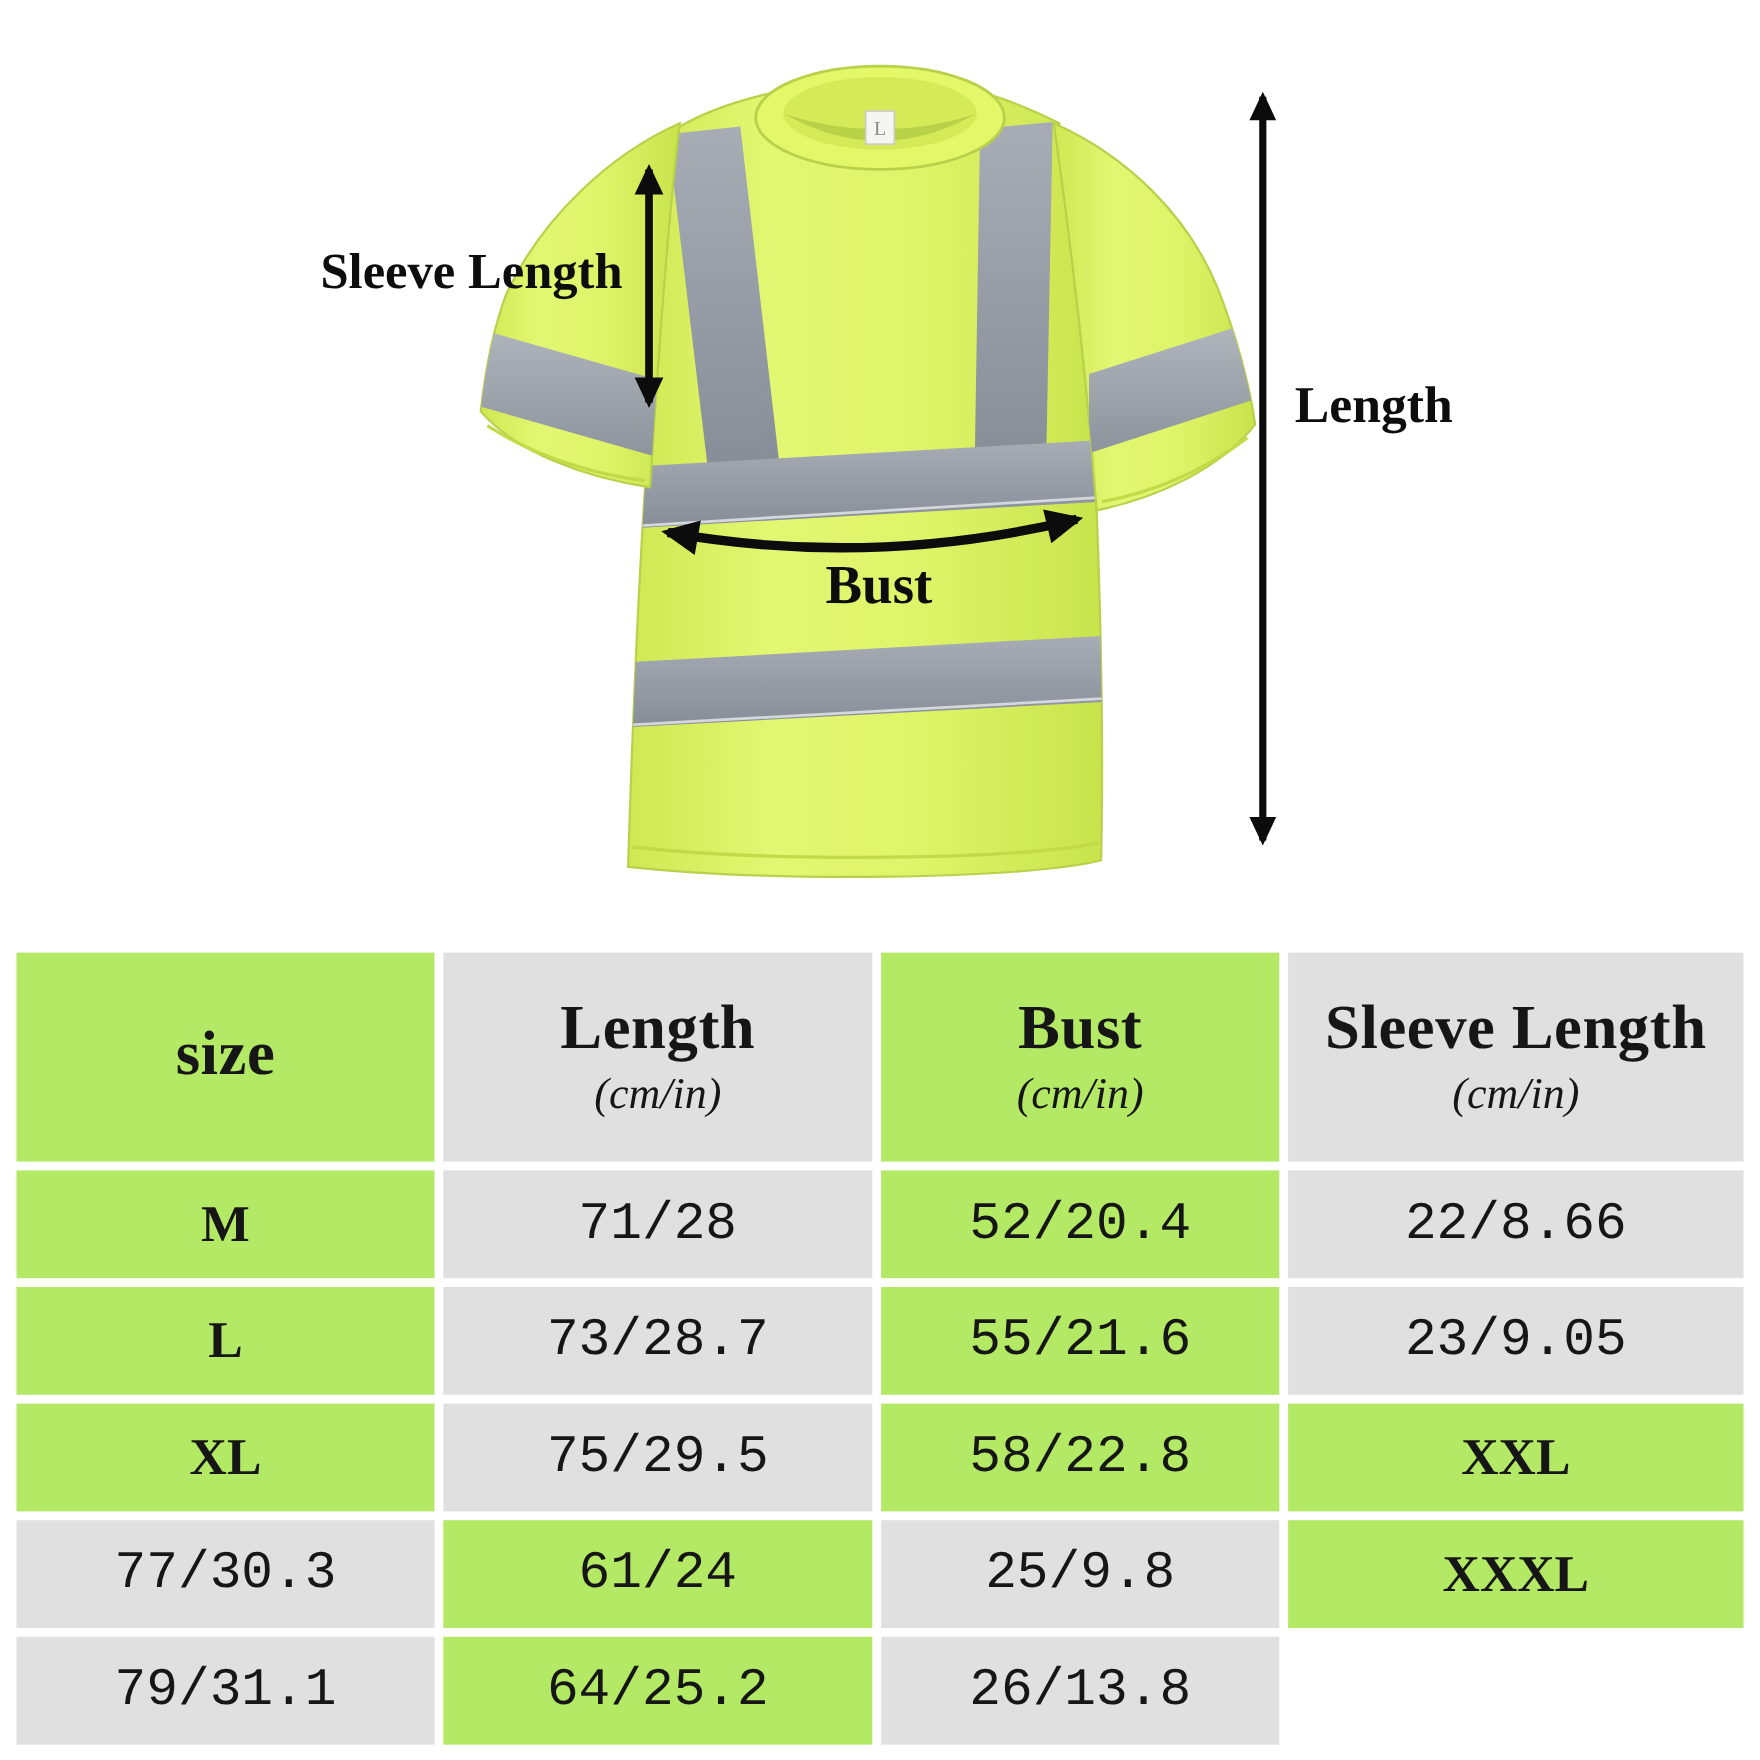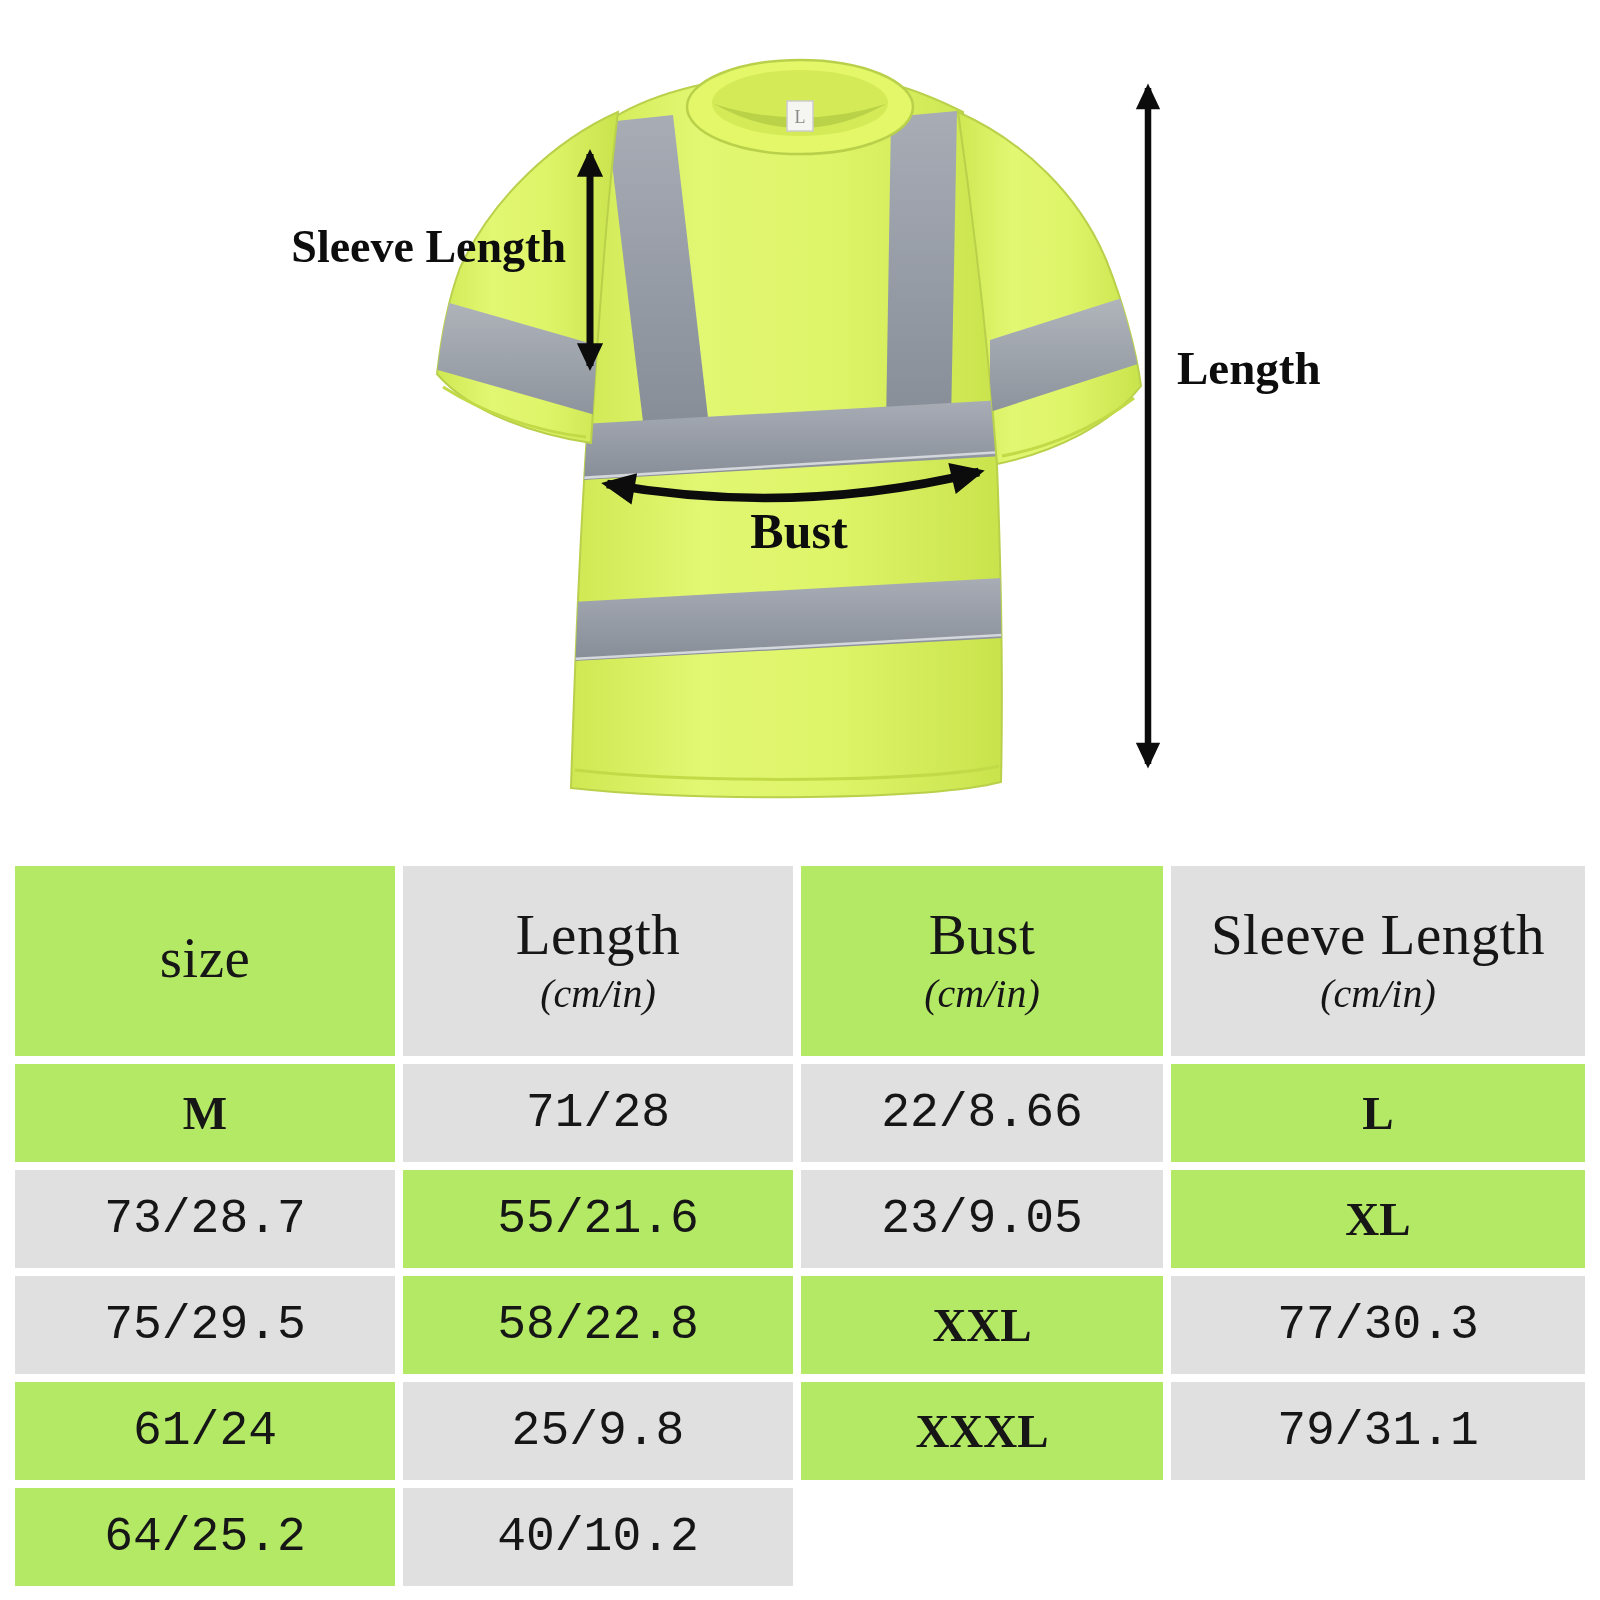--- a/index.html
+++ b/index.html
@@ -28,21 +28,21 @@
     flex-direction:column;
     align-items:center;
     justify-content:center;
     text-align:center;
     color:#161616;
   }
   .cell.green{background:var(--table-green,#b4e966);}
   .cell.gray{background:var(--table-gray,#e0e0e0);}
   .hlabel{
     font-size:57px;
-    font-weight:normal;
+    font-weight:bold;
     line-height:1.05;
     letter-spacing:0.5px;
   }
   .hunit{
     font-size:40px;
     font-weight:normal;
     line-height:1.15;
     margin-top:6px;
     font-style:italic;
   }
@@ -158,35 +158,36 @@
       <div class="hlabel">Bust</div>
       <div class="hunit">(cm/in)</div>
     </div>
     <div class="cell gray">
       <div class="hlabel">Sleeve Length</div>
       <div class="hunit">(cm/in)</div>
     </div>
 
     <div class="cell green sizecell">M</div>
     <div class="cell gray  valcell">71/28</div>
+    <div class="cell green valcell">52/20.4</div>
     <div class="cell gray  valcell">22/8.66</div>
 
     <div class="cell green sizecell">L</div>
     <div class="cell gray  valcell">73/28.7</div>
     <div class="cell green valcell">55/21.6</div>
     <div class="cell gray  valcell">23/9.05</div>
 
     <div class="cell green sizecell">XL</div>
     <div class="cell gray  valcell">75/29.5</div>
     <div class="cell green valcell">58/22.8</div>
 
     <div class="cell green sizecell">XXL</div>
     <div class="cell gray  valcell">77/30.3</div>
     <div class="cell green valcell">61/24</div>
     <div class="cell gray  valcell">25/9.8</div>
 
     <div class="cell green sizecell">XXXL</div>
     <div class="cell gray  valcell">79/31.1</div>
     <div class="cell green valcell">64/25.2</div>
-    <div class="cell gray  valcell">40/10.2</div>
+    <div class="cell gray  valcell">26/13.8</div>
 
   </div>
 </div>
 
 </body></html>

